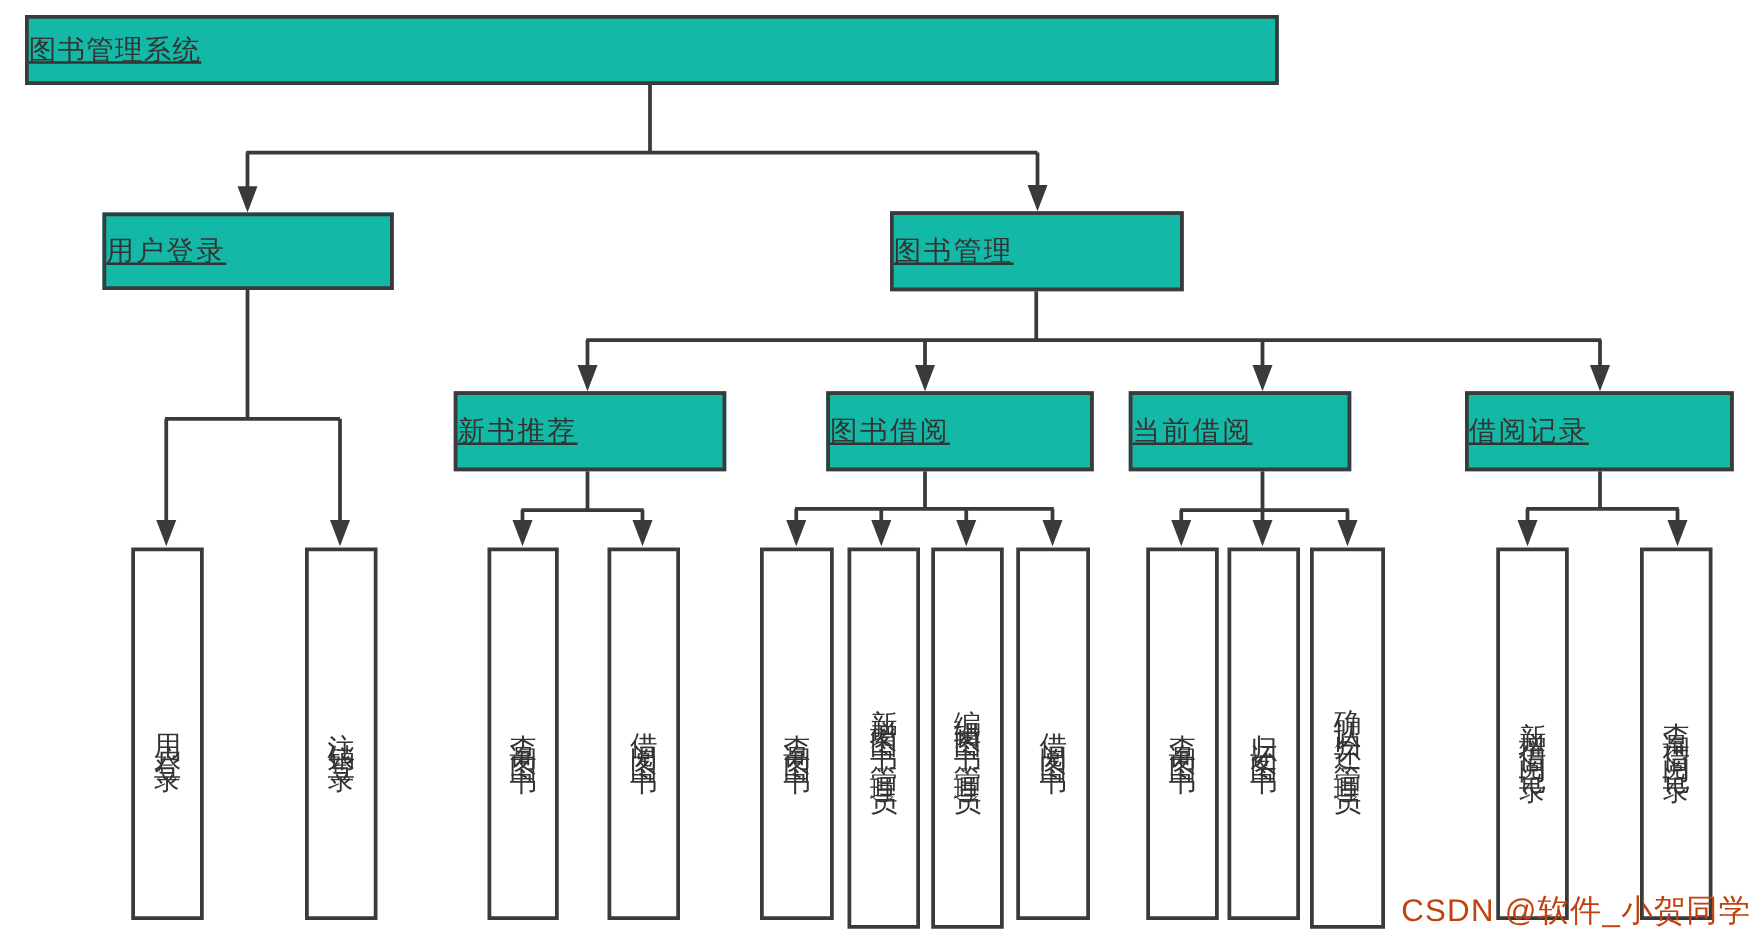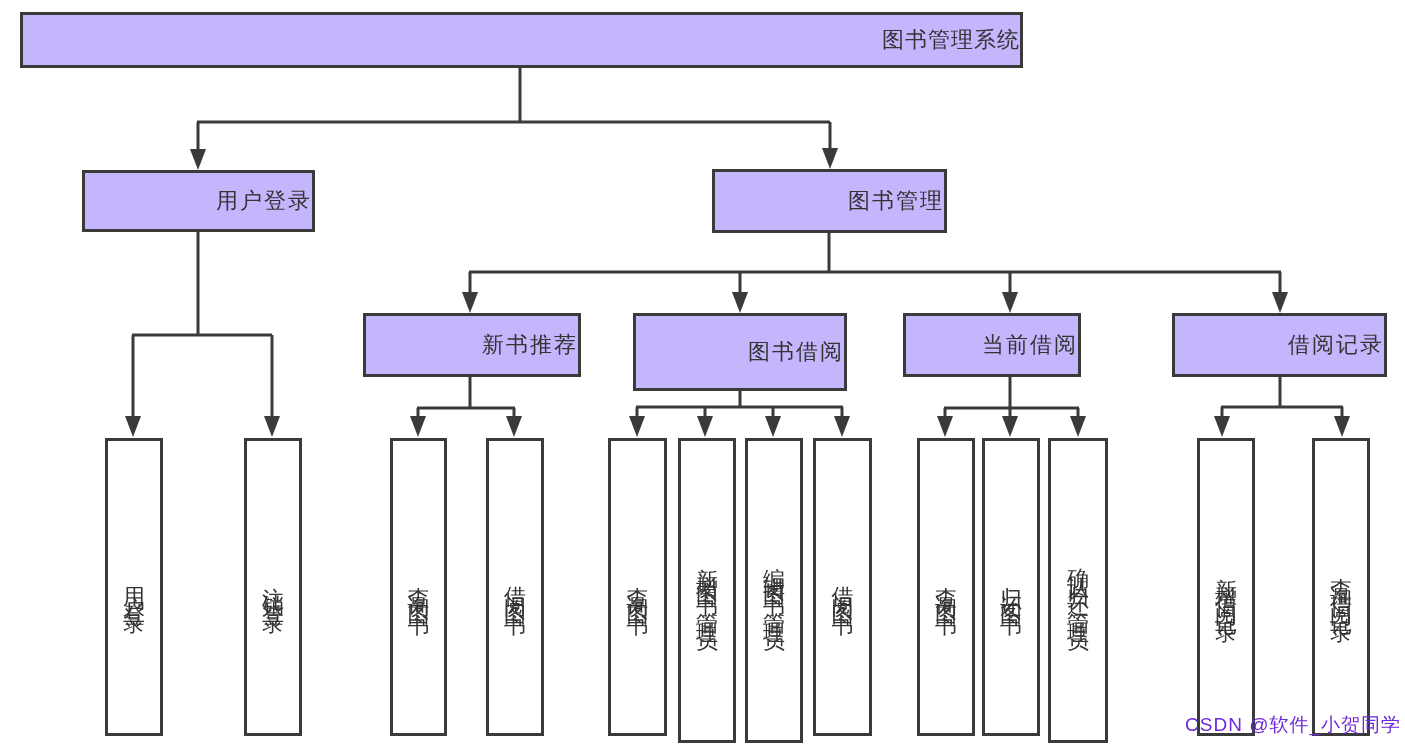--- a/index.html
+++ b/index.html
@@ -8,26 +8,27 @@
     width:1405px;height:747px;
     background:#ffffff;
     font-family:"Liberation Sans","DejaVu Sans",sans-serif;
     overflow:hidden;
   }
   svg.connectors{position:absolute;left:0;top:0;z-index:0;}
   .node{
     position:absolute;
     box-sizing:border-box;
     border:3px solid #3a3a3a;
-    background:#c4b5fd;
-    display:flex;align-items:center;justify-content:flex-end;
+    background:#14b8a6;
+    display:flex;align-items:center;justify-content:flex-start;
     color:#333333;
     font-size:22px;
     letter-spacing:2px;
     z-index:1;
+    text-decoration:underline;
   }
   .leaf{
     position:absolute;
     box-sizing:border-box;
     border:3px solid #3a3a3a;
     background:#ffffff;
     display:flex;align-items:center;justify-content:center;
     color:#333333;
     z-index:1;
   }
@@ -35,22 +36,22 @@
     writing-mode:vertical-rl;
     text-orientation:mixed;
     font-size:22px;
     letter-spacing:9px;
     white-space:nowrap;
     color:#333333;
   }
   .watermark{
     position:absolute;
     top:712px;right:4px;
-    font-size:19px;
-    color:#6d28d9;
+    font-size:25px;
+    color:#c2410c;
     letter-spacing:1px;
     z-index:2;
   }
 </style>
 </head>
 <body>
 
 <div class="canvas">
 
   <svg class="connectors" width="1405" height="747" viewBox="0 0 1405 747">
@@ -107,21 +108,21 @@
   <div class="node" style="left:82px;top:170px;width:233px;height:62px;">
     <span>用户登录</span>
   </div>
   <div class="node" style="left:712px;top:169px;width:235px;height:64px;">
     <span>图书管理</span>
   </div>
 
   <div class="node" style="left:363px;top:313px;width:218px;height:64px;">
     <span>新书推荐</span>
   </div>
-  <div class="node" style="left:633px;top:313px;width:214px;height:78px;">
+  <div class="node" style="left:661px;top:313px;width:214px;height:64px;">
     <span>图书借阅</span>
   </div>
   <div class="node" style="left:903px;top:313px;width:178px;height:64px;">
     <span>当前借阅</span>
   </div>
   <div class="node" style="left:1172px;top:313px;width:215px;height:64px;">
     <span>借阅记录</span>
   </div>
 
   <div class="leaf" style="left:105px;top:438px;width:58px;height:298px;">

